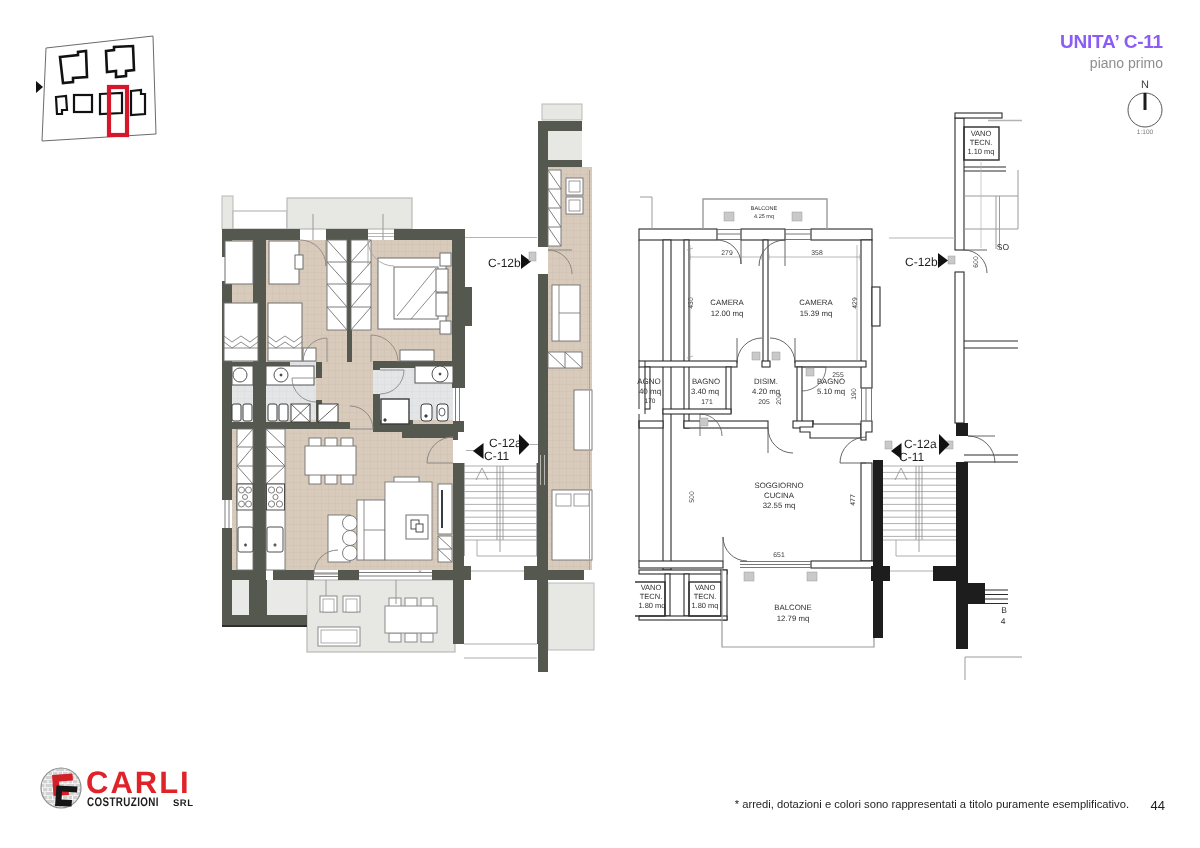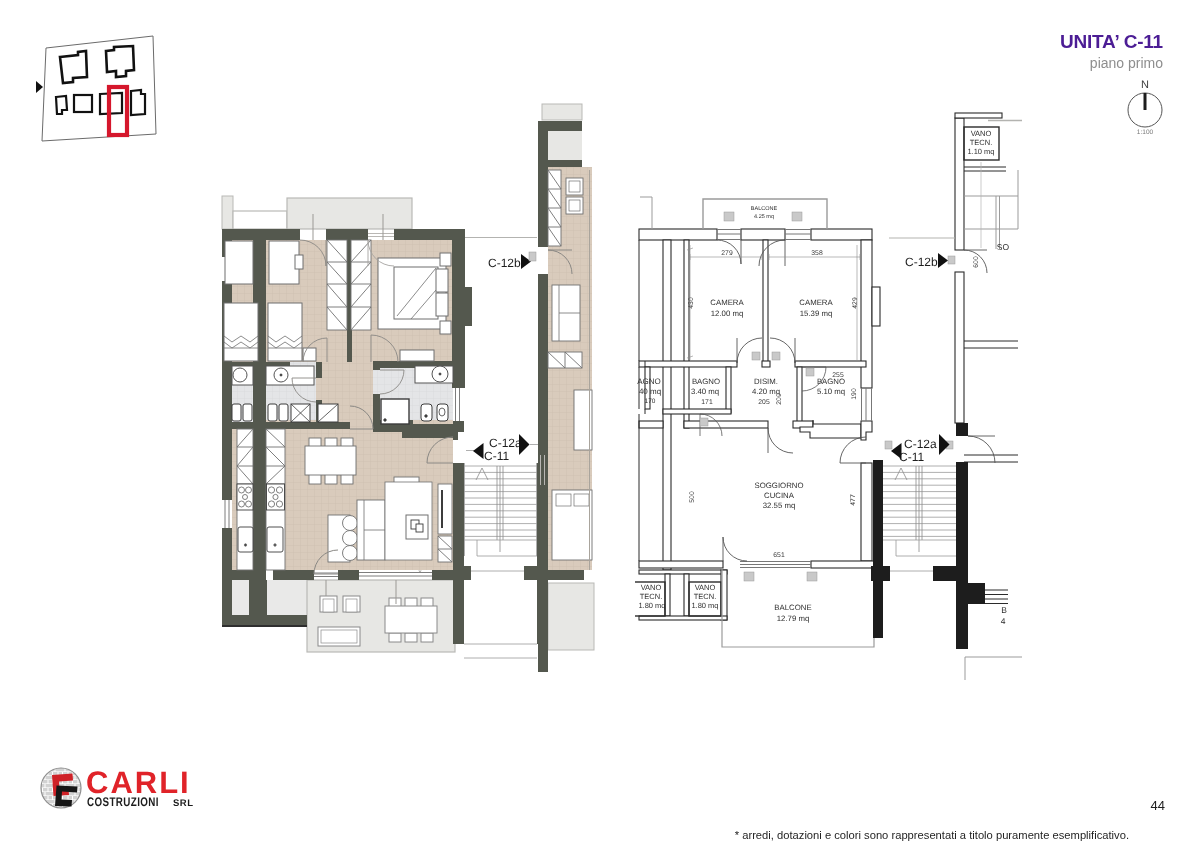--- a/index.html
+++ b/index.html
@@ -25,21 +25,21 @@
 
 <polygon points="100,94 122,93 122,113 100,114" fill="none" stroke="#111" stroke-width="2.2"></polygon>
 
 <polygon points="131,91 141,90 141,94 145,94 145,114 131,115" fill="none" stroke="#111" stroke-width="2.2"></polygon>
 
 <rect x="109" y="87" width="18" height="48" fill="none" stroke="#d5172c" stroke-width="4.2"></rect>
 
 <polygon points="36,81 43,87 36,93" fill="#111"></polygon>
 </svg>
 
-<div class="abs" style="left:863px;top:31px;width:300px;text-align:right;font-size:19px;font-weight:bold;color:#4c1d95;letter-spacing:-0.2px;">UNITA’ C-11</div>
+<div class="abs" style="left:863px;top:31px;width:300px;text-align:right;font-size:19px;font-weight:bold;color:#8b5cf6;letter-spacing:-0.2px;">UNITA’ C-11</div>
 
 <div class="abs" style="left:863px;top:55px;width:300px;text-align:right;font-size:14px;color:#8e8e8e;">piano primo</div>
 
 <svg class="abs" style="left:1115px;top:70px" width="70" height="75" viewBox="0 0 70 75">
 
 <text x="30" y="18" font-size="11" fill="#3a3a3a" text-anchor="middle">N</text>
 
 <circle cx="30" cy="40" r="17" fill="none" stroke="#555" stroke-width="1"></circle>
 
 <rect x="28.5" y="23" width="3" height="17" fill="#1d1d1d"></rect>
@@ -743,15 +743,15 @@
 <path d="M77.5 786.5 L56.5 785.5 L55 806 L71.5 806.5 L72 800 L61.5 799.5 L62 791.5 L77 792.5 Z" fill="#161616"></path>
 </g>
 
 <text x="86" y="793" font-size="31" font-weight="bold" fill="#e02329" letter-spacing="2">CARLI</text>
 
 <text x="110.8" y="806" font-size="12.5" font-weight="bold" fill="#1c1c1c" letter-spacing="0.5" transform="scale(0.785,1)">COSTRUZIONI</text>
 
 <text x="173" y="806" font-size="9.5" font-weight="bold" fill="#1c1c1c" letter-spacing="0.5">SRL</text>
 </svg>
 
-<div class="abs" style="left:600px;top:829px;width:529px;text-align:right;font-size:11.2px;color:#1f1f1f;">* arredi, dotazioni e colori sono rappresentati a titolo puramente esemplificativo.</div>
+<div class="abs" style="left:600px;top:798px;width:529px;text-align:right;font-size:11.2px;color:#1f1f1f;">* arredi, dotazioni e colori sono rappresentati a titolo puramente esemplificativo.</div>
 
 <div class="abs" style="left:1138px;top:798px;width:27px;text-align:right;font-size:13px;color:#1f1f1f;">44</div>
 
 </body></html>

